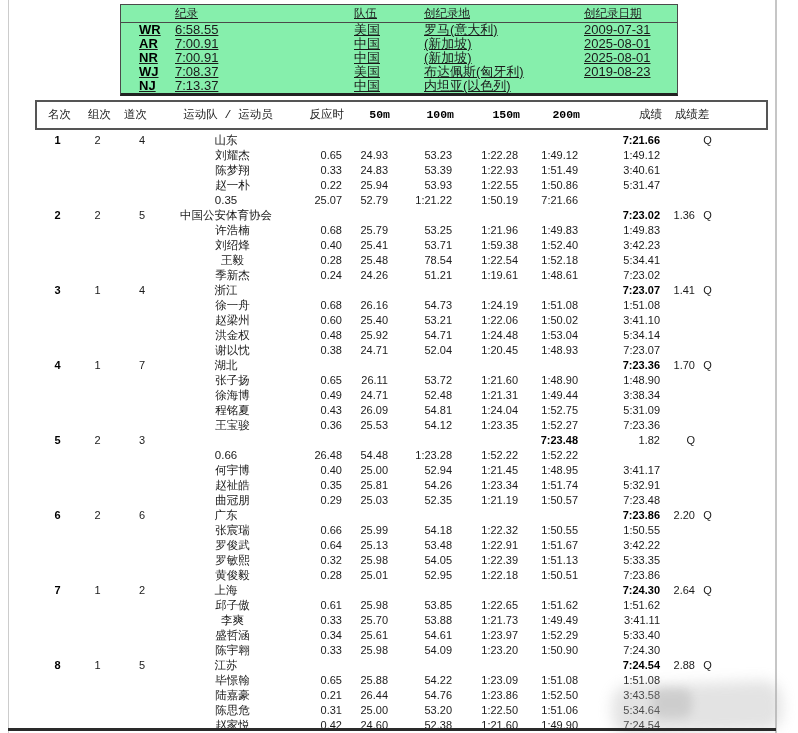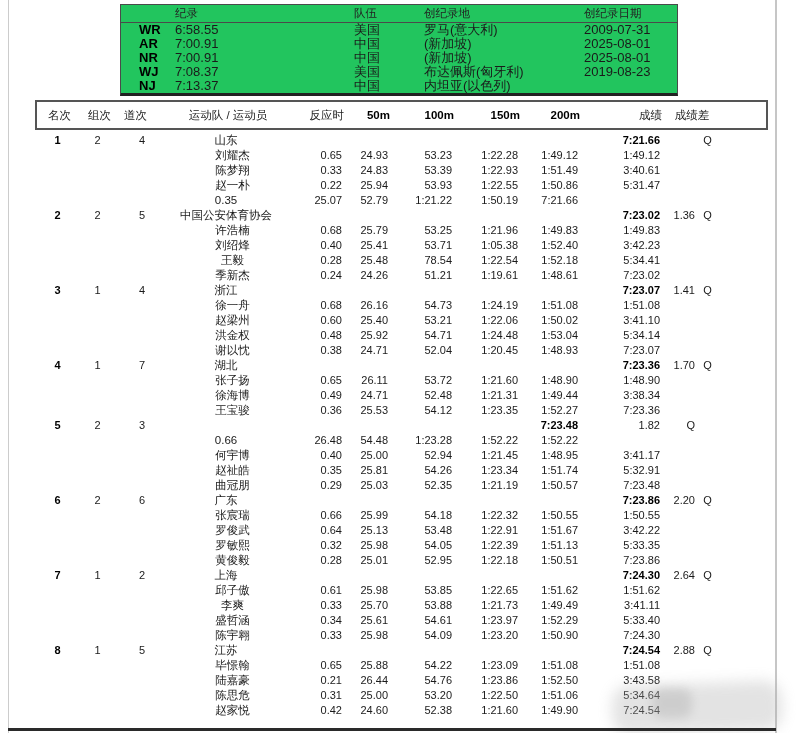--- a/index.html
+++ b/index.html
@@ -9,21 +9,21 @@
     overflow:hidden;
   }
   .edge-left{position:absolute;left:8px;top:0;width:1px;height:733px;background:#cccccc;}
   .edge-right{position:absolute;left:775px;top:0;width:2px;height:733px;background:#c6c6c6;}
   .bottom-rule{position:absolute;left:8px;top:728px;width:768px;height:3px;background:#2a2a2a;}
 
   
   .records{
     position:absolute;left:120px;top:4px;width:558px;
     border:1px solid #4a4a4a;border-bottom:3px solid #222;
-    box-sizing:border-box;background:#22c55e;
+    box-sizing:border-box;background:#86efac;text-decoration:underline;
   }
   .rg{display:grid;grid-template-columns:52px 178px 72px 158px 1fr;align-items:center;
       height:14px;line-height:14px;font-size:13px;}
   .rec-header{height:17px;line-height:17px;border-bottom:1px solid #4a4a4a;font-size:11.5px;color:#222;}
   .rg > :nth-child(1){padding-left:18px;font-weight:bold;color:#000;}
   .rg > :nth-child(2){padding-left:2px;}
   .rg > :nth-child(3){padding-left:3px;}
   .rg > :nth-child(4){padding-left:1px;}
   .rg > :nth-child(5){padding-left:3px;}
   .rec-header > :nth-child(1){font-weight:normal;}
@@ -36,21 +36,21 @@
   .g > :nth-child(3){text-align:right;}
   .g > :nth-child(4){text-align:center;padding-left:2px;font-size:11.5px;}
   .g > :nth-child(5),.g > :nth-child(6),.g > :nth-child(7),.g > :nth-child(8),
   .g > :nth-child(9),.g > :nth-child(10),.g > :nth-child(11){text-align:right;}
   .g > :nth-child(12){text-align:center;}
 
   .main-header{
     position:absolute;left:35px;top:100px;width:733px;height:30px;box-sizing:border-box;
     border:2px solid #555;
   }
-  .main-header .g{height:20px;line-height:26px;font-size:11.5px;color:#222;}
+  .main-header .g{height:20px;line-height:26px;font-size:11.5px;color:#222;font-family:Liberation Mono, monospace;}
   .mh-dist{font-weight:bold;color:#000;}
   .mh-diff{grid-column:11/13;text-align:center !important;}
 
   .rows{position:absolute;left:35px;top:133px;width:733px;}
   .b{font-weight:bold;color:#000;}
   .swimmer-name{padding-left:15px !important;}
 
   .watermark{
     position:absolute;left:612px;top:683px;width:170px;height:50px;
     background:#a9a9a9;opacity:0.32;border-radius:18px;
@@ -229,21 +229,21 @@
       <span></span>
     </div>
     <div class="g">
       <span></span>
       <span></span>
       <span></span>
       <span class="swimmer-name">刘绍烽</span>
       <span>0.40</span>
       <span>25.41</span>
       <span>53.71</span>
-      <span>1:05.38</span>
+      <span>1:59.38</span>
       <span>1:52.40</span>
       <span>3:42.23</span>
       <span></span>
       <span></span>
     </div>
     <div class="g">
       <span></span>
       <span></span>
       <span></span>
       <span class="swimmer-name">王毅</span>
@@ -379,20 +379,34 @@
       <span>1:21.31</span>
       <span>1:49.44</span>
       <span>3:38.34</span>
       <span></span>
       <span></span>
     </div>
     <div class="g">
       <span></span>
       <span></span>
       <span></span>
+      <span class="swimmer-name">程铭夏</span>
+      <span>0.43</span>
+      <span>26.09</span>
+      <span>54.81</span>
+      <span>1:24.04</span>
+      <span>1:52.75</span>
+      <span>5:31.09</span>
+      <span></span>
+      <span></span>
+    </div>
+    <div class="g">
+      <span></span>
+      <span></span>
+      <span></span>
       <span class="swimmer-name">王宝骏</span>
       <span>0.36</span>
       <span>25.53</span>
       <span>54.12</span>
       <span>1:23.35</span>
       <span>1:52.27</span>
       <span>7:23.36</span>
       <span></span>
       <span></span>
     </div>

